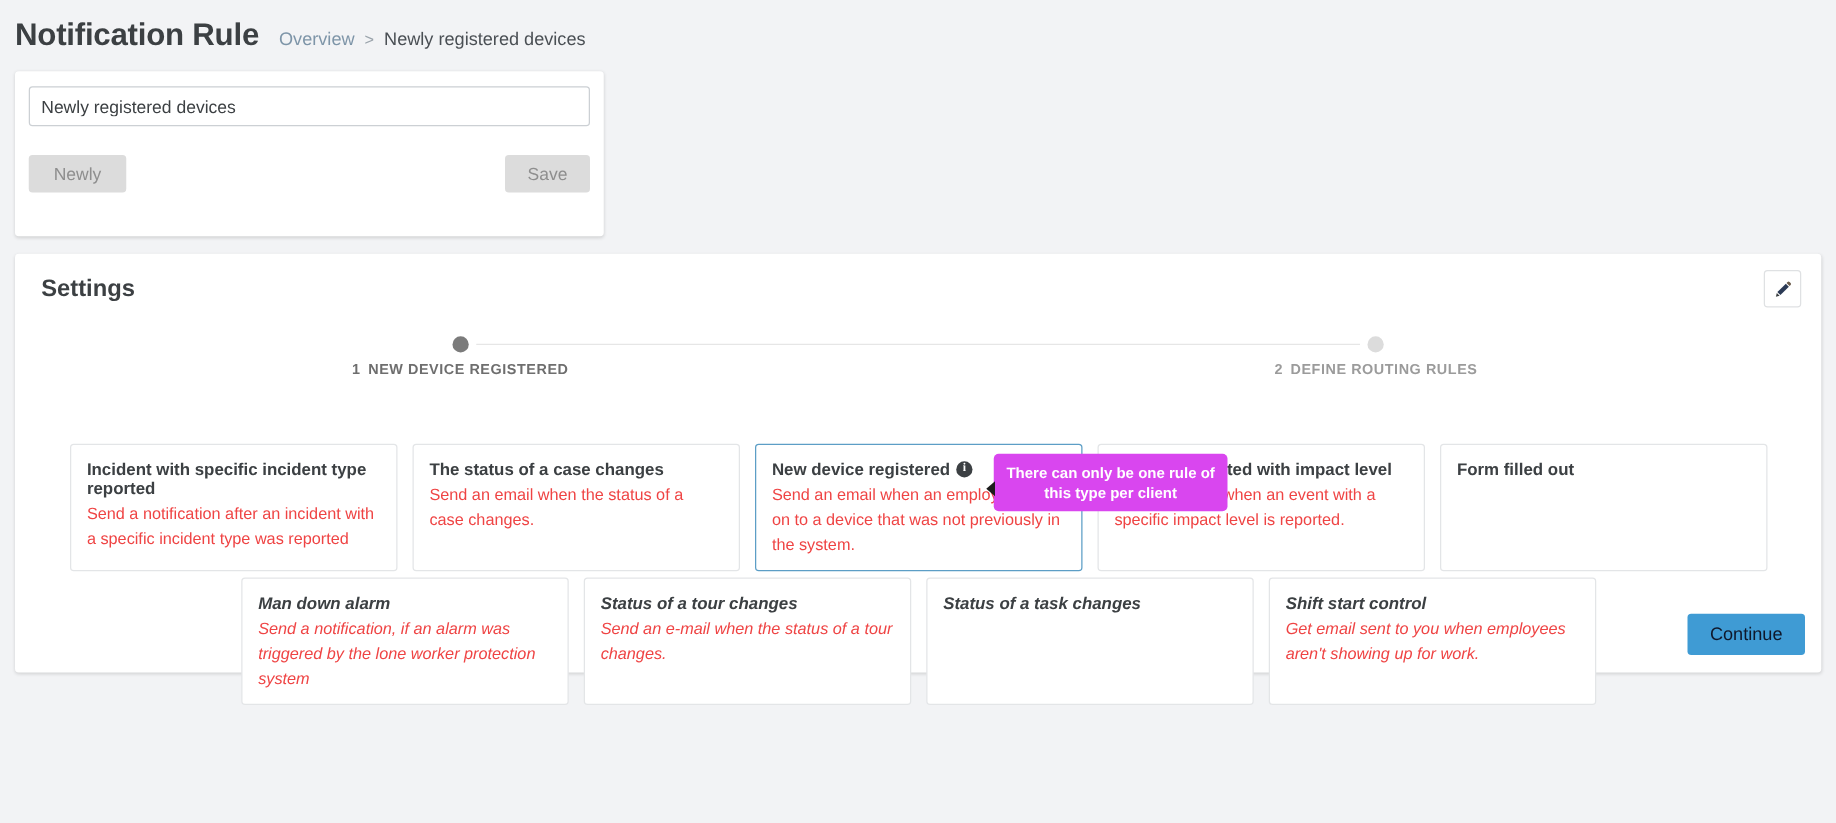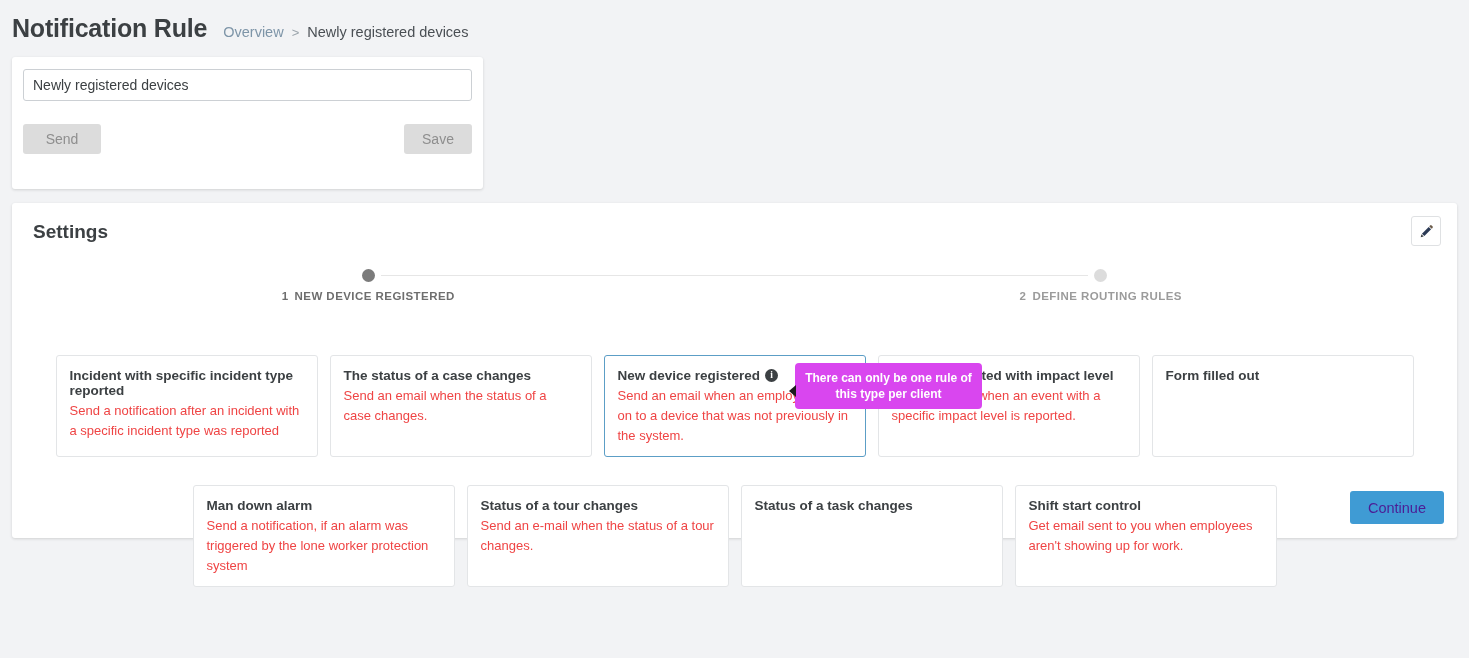--- a/index.html
+++ b/index.html
@@ -89,21 +89,21 @@
   .step.active .step-label { color: #6e6e6e; }
   .step-num { margin-right: 6px; }
   .step-line {
     position: absolute; top: 6px; height: 1px; background: #e6e6e6;
   }
   .line-1 { left: calc(25% + 8px); right: calc(25% + 8px); }
 
   
   .rule-rows { position: absolute; left: 0; top: 152px; width: 100%; }
   .rule-row { display: flex; justify-content: center; gap: 12px; }
-  .rule-row.row-2 { margin-top: 28px; }
+  .rule-row.row-2 { margin-top: 5px; font-style: italic; }
   .rule-card {
     width: 262px; height: 102px;
     border: 1px solid #e3e5e7; border-radius: 3px;
     background: #fff; padding: 12px 13px 0 13px;
     cursor: pointer; position: relative;
   }
   .rule-card.selected { border: 1px solid #5c9ec6; }
   .rule-title {
     font-size: 13.5px; font-weight: bold; color: #3c4043;
     margin-bottom: 3px; display: flex; align-items: center; gap: 5px;
@@ -132,21 +132,21 @@
     left: -6px; top: 22px;
     border-top: 6px solid transparent;
     border-bottom: 6px solid transparent;
     border-right: 7px solid #1c1c1c;
   }
 
   
   .continue-btn {
     position: absolute; right: 13px; bottom: 14px;
     background: #3f9bd4; border: none; border-radius: 3px;
-    color: #4c1d95; font-size: 14.5px;
+    color: #0f172a; font-size: 14.5px;
     font-family: "Liberation Sans", sans-serif;
     padding: 0 18px; height: 33px; cursor: pointer;
   }
 </style>
 </head>
 <body>
 
 <div class="page">
 
   <div class="header">
@@ -154,21 +154,21 @@
     <div class="breadcrumb">
       <span class="crumb-link">Overview</span>
       <span class="crumb-sep">&gt;</span>
       <span class="crumb-current">Newly registered devices</span>
     </div>
   </div>
 
   <div class="name-card">
     <input class="name-input" type="text" value="Newly registered devices" style="">
     <div class="name-actions">
-      <button class="btn-grey reset">Send</button>
+      <button class="btn-grey reset">Newly</button>
       <button class="btn-grey save">Save</button>
     </div>
   </div>
 
   <div class="settings-card">
     <div class="settings-title">Settings</div>
 
     <div class="edit-btn">
       <svg width="15" height="15" viewBox="0 0 16 16">
         <path d="M11.8 1.6a1.2 1.2 0 0 1 1.7 0l0.9 0.9a1.2 1.2 0 0 1 0 1.7l-0.9 0.9-2.6-2.6 0.9-0.9z" fill="#6b5b4a"></path>

